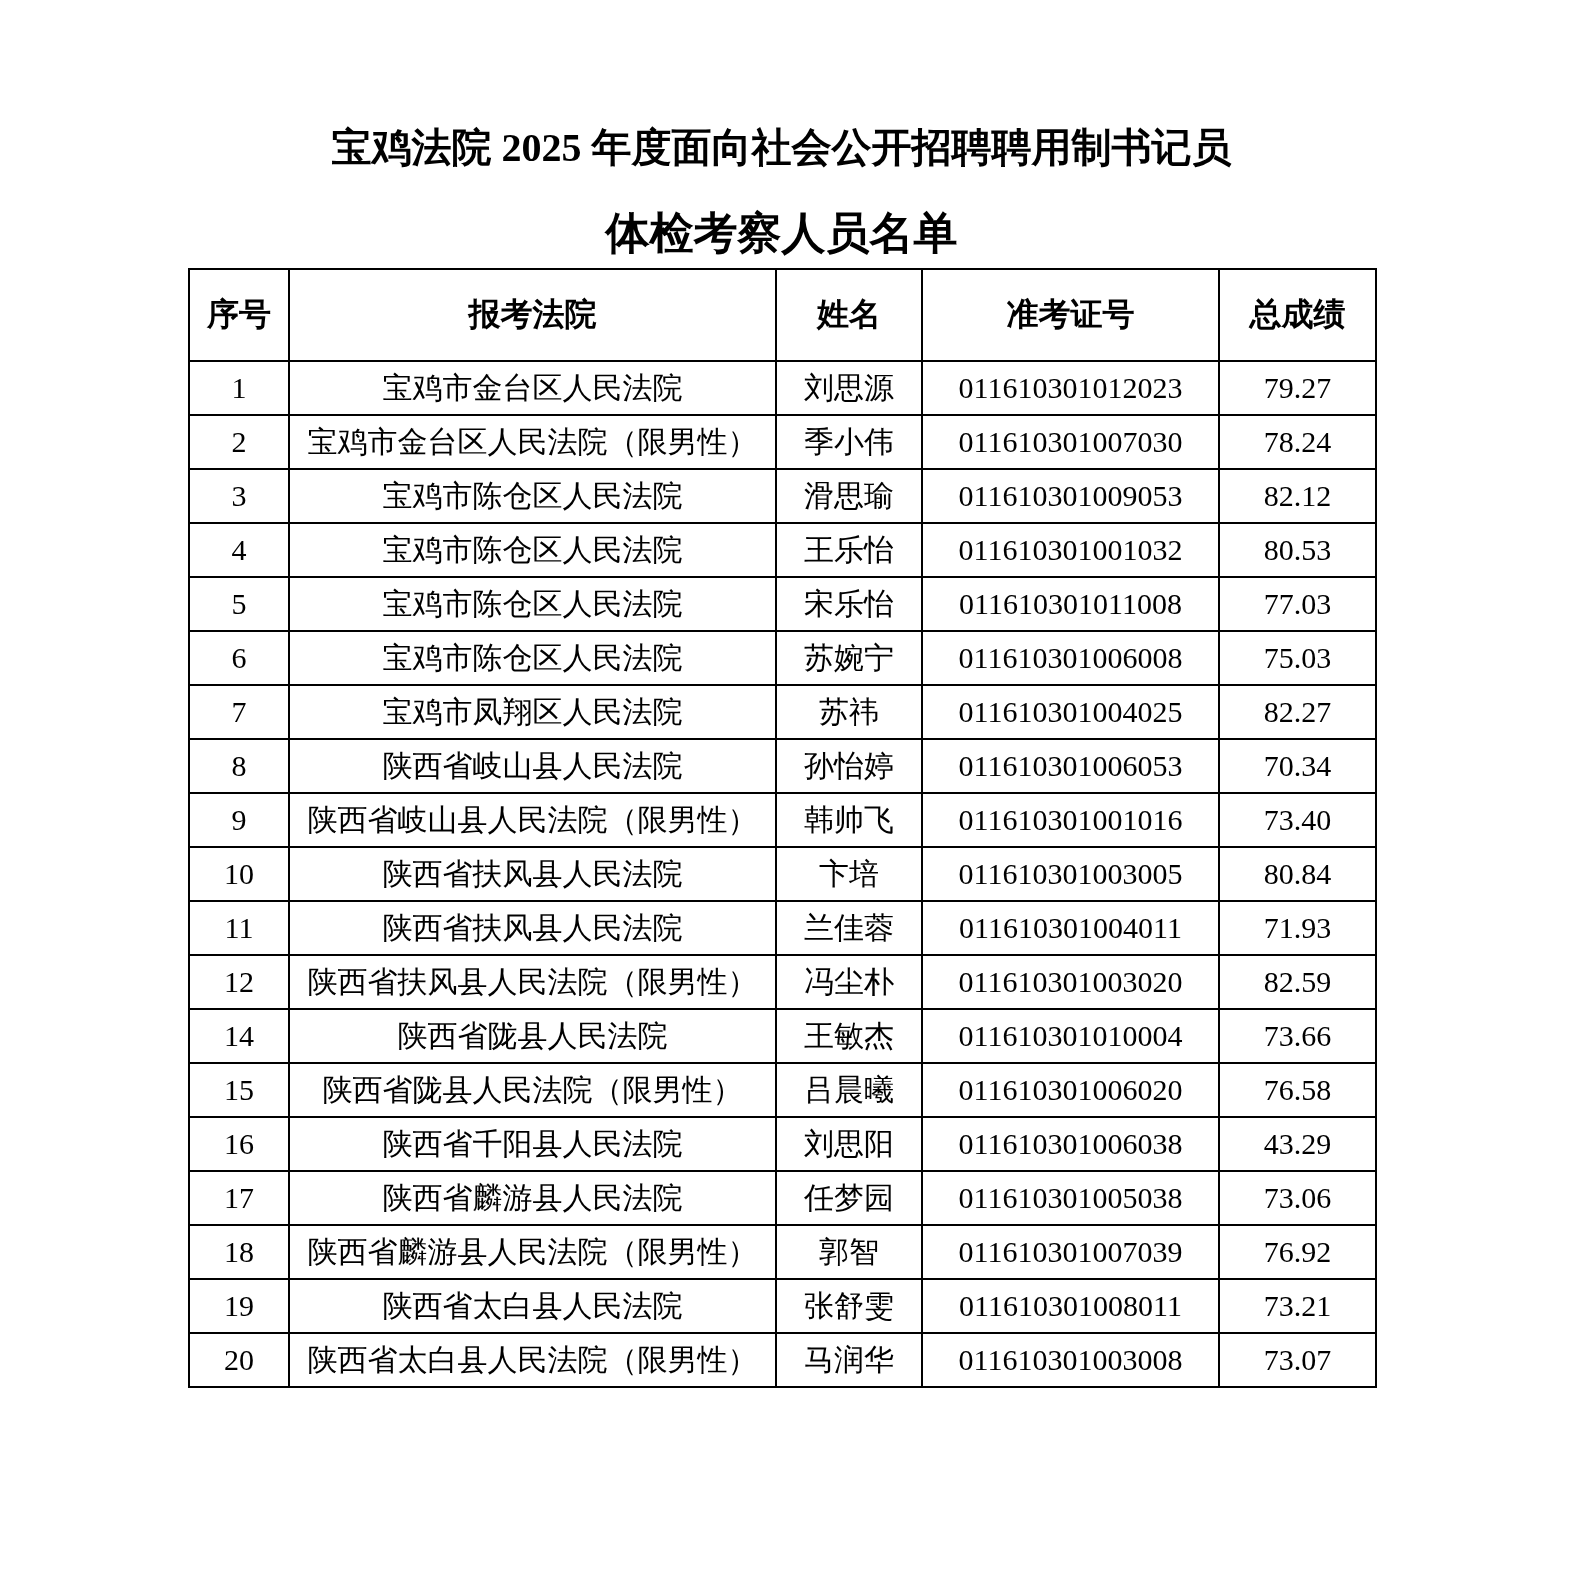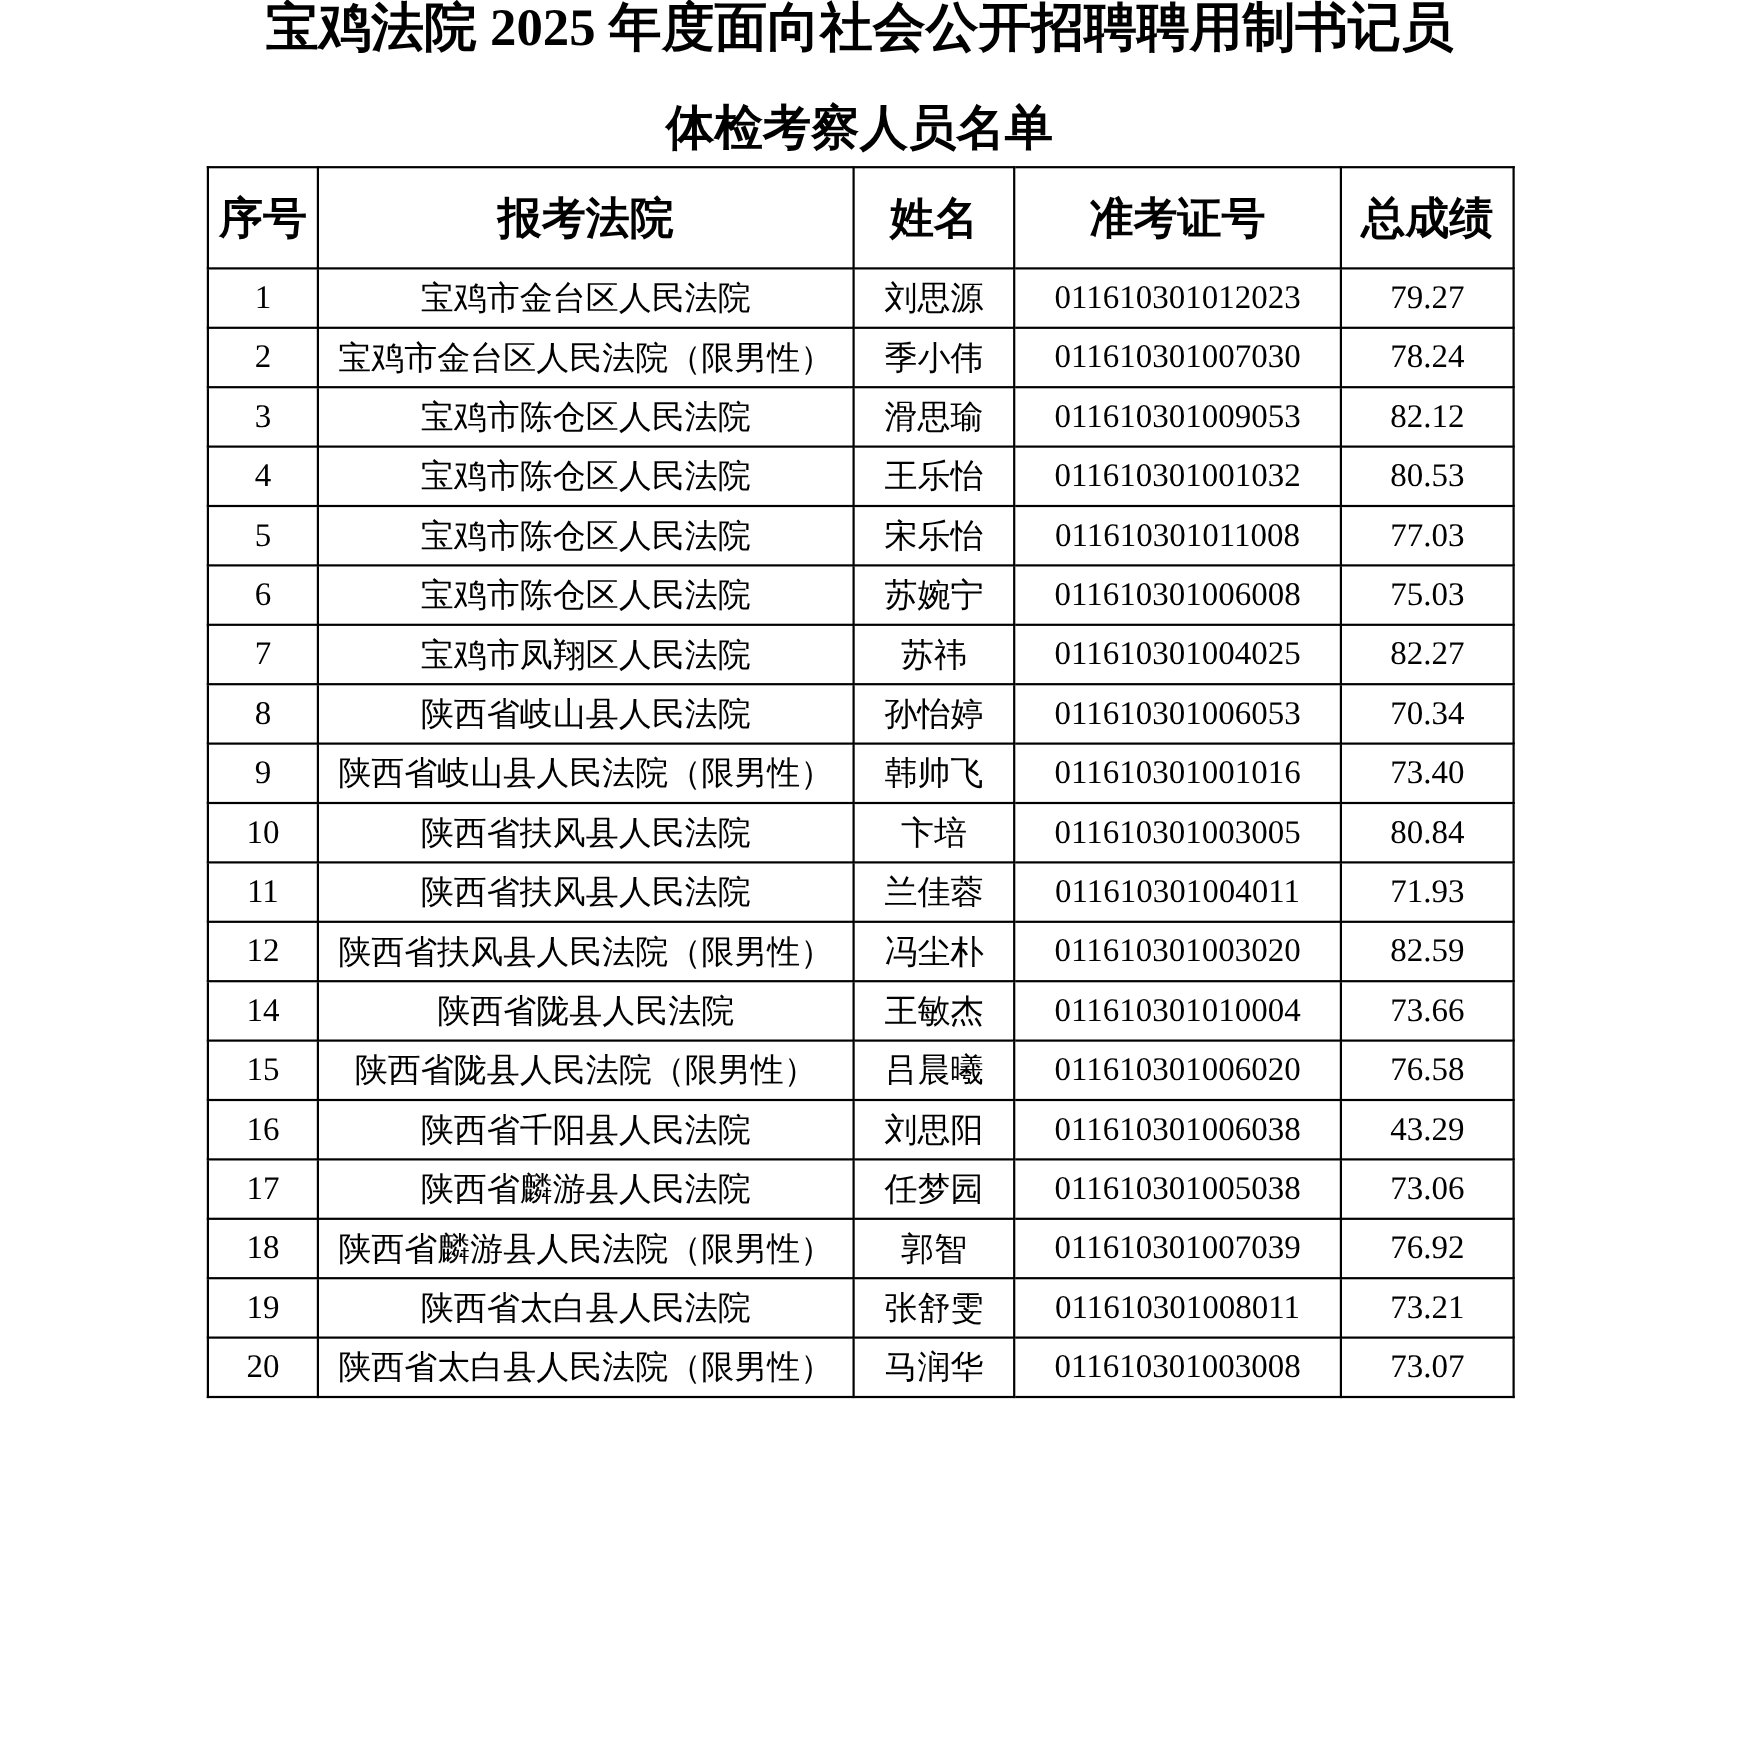--- a/index.html
+++ b/index.html
@@ -15,21 +15,22 @@
     overflow: hidden;
   }
   .doc-title {
     text-align: center;
     font-weight: bold;
     color: #000000;
     width: 1187px;
     margin-left: 188px;
   }
   .title-line1 {
-    font-size: 48px;
+    margin-top: 126px;
+    font-size: 40px;
     line-height: 1.1;
   }
   .title-line2 {
     margin-top: 40px;
     font-size: 44px;
     line-height: 1.1;
   }
   table.roster {
     margin: 10px 0 0 188px;
     width: 1187px;
@@ -40,21 +41,21 @@
   table.roster td {
     border: 2px solid #000000;
     text-align: center;
     vertical-align: middle;
     padding: 0;
     overflow: hidden;
     white-space: nowrap;
   }
   table.roster th {
     height: 90px;
-    font-size: 40px;
+    font-size: 32px;
     font-weight: bold;
   }
   table.roster td {
     height: 52px;
     font-size: 30px;
     font-weight: normal;
   }
   .c0 { width: 100px; }
   .c1 { width: 487px; }
   .c2 { width: 146px; }

